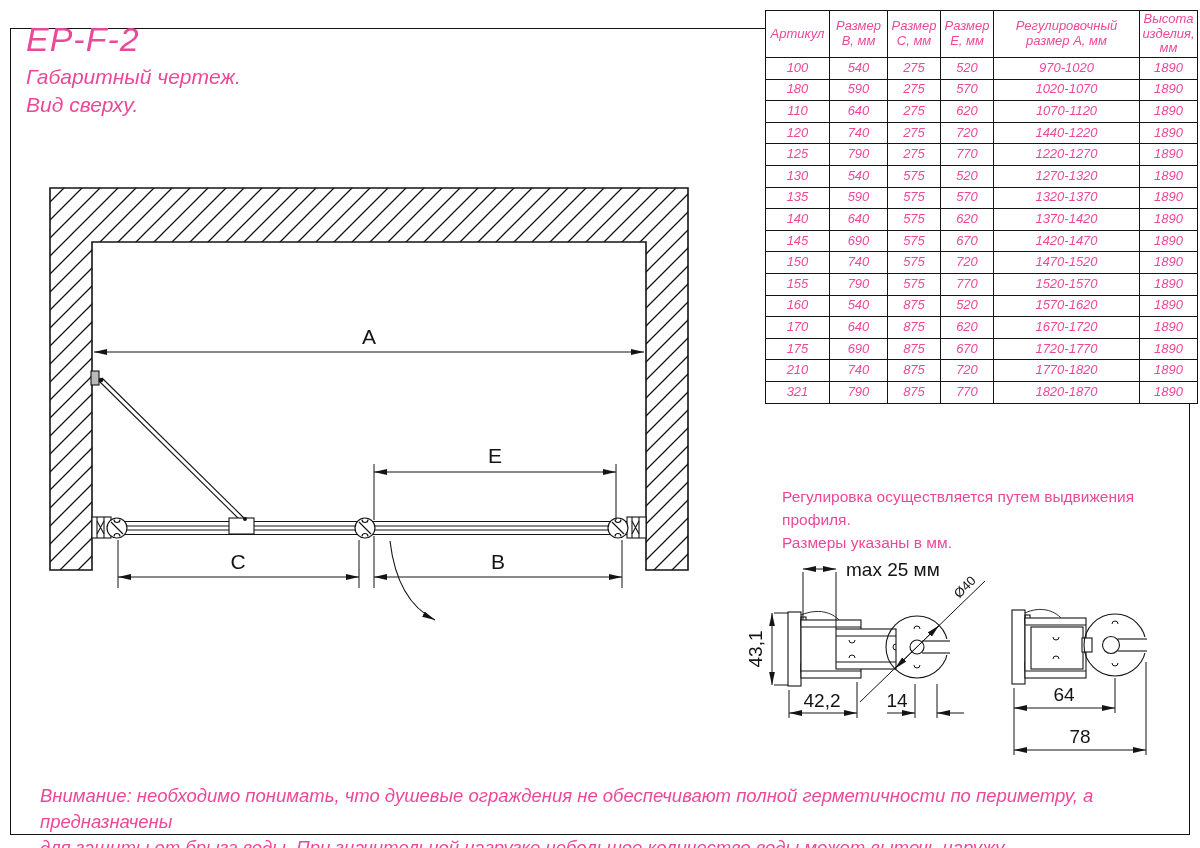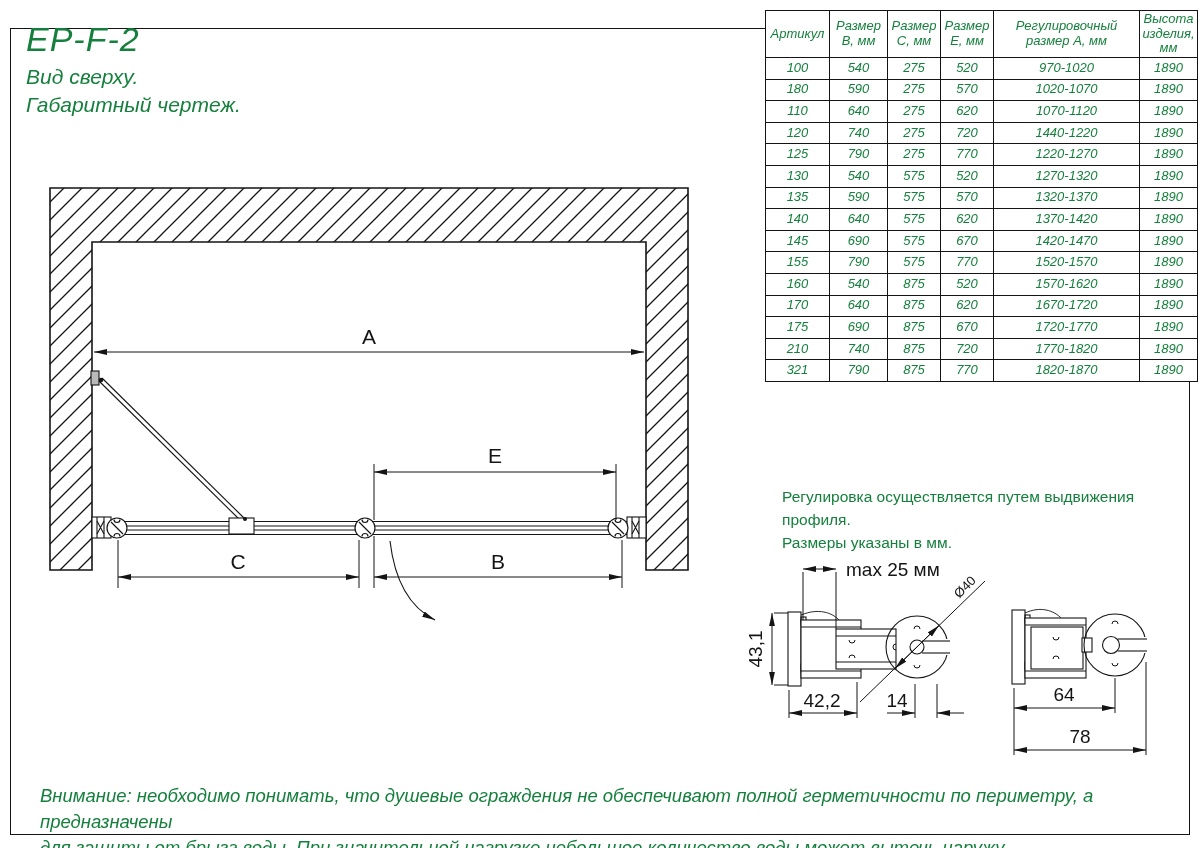--- a/index.html
+++ b/index.html
@@ -1,17 +1,17 @@
 <!DOCTYPE html>
 <html><head>
 <meta charset="utf-8">
 <style>
   html,body{margin:0;padding:0;background:#fff;}
   .page{position:relative;width:1200px;height:848px;background:#ffffff;
-        font-family:"Liberation Sans",sans-serif;color:#15803d;overflow:hidden;}
+        font-family:"Liberation Sans",sans-serif;color:#ec4899;overflow:hidden;}
   .frame{position:absolute;left:10px;top:28px;width:1180px;height:807px;
          border:1.5px solid #141414;box-sizing:border-box;}
   
   .title-block{position:absolute;left:26px;top:20px;}
   .model{font-style:italic;font-size:34px;letter-spacing:1px;}
   .subtitle{font-style:italic;font-size:21px;margin-top:4px;line-height:28px;}
   
   .tbl-wrap{position:absolute;left:765px;top:10px;background:#fff;}
   table.tbl{border-collapse:collapse;table-layout:fixed;width:432px;background:#fff;}
   .tbl th,.tbl td{border:1px solid #141414;font-style:italic;font-weight:normal;
@@ -35,22 +35,22 @@
 </head>
 <body>
 
 <div class="page">
 
   <div class="frame"></div>
 
   <div class="title-block">
     <div class="model">EP-F-2</div>
     <div class="subtitle">
+      <div>Габаритный чертеж.</div>
       <div>Вид сверху.</div>
-      <div>Габаритный чертеж.</div>
     </div>
   </div>
 
   <div class="tbl-wrap">
     <table class="tbl">
       <colgroup>
         <col style="width:64px">
           <col style="width:58px">
           <col style="width:53px">
         <col style="width:53px">
@@ -140,20 +140,28 @@
           </tr>
           <tr>
             <td>145</td>
             <td>690</td>
             <td>575</td>
             <td>670</td>
             <td>1420-1470</td>
             <td>1890</td>
           </tr>
           <tr>
+            <td>150</td>
+            <td>740</td>
+            <td>575</td>
+            <td>720</td>
+            <td>1470-1520</td>
+            <td>1890</td>
+          </tr>
+          <tr>
             <td>155</td>
             <td>790</td>
             <td>575</td>
             <td>770</td>
             <td>1520-1570</td>
             <td>1890</td>
           </tr>
           <tr>
             <td>160</td>
             <td>540</td>

